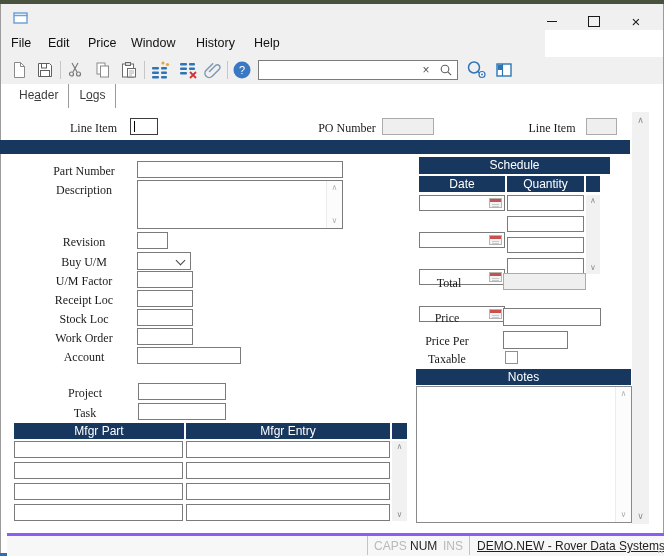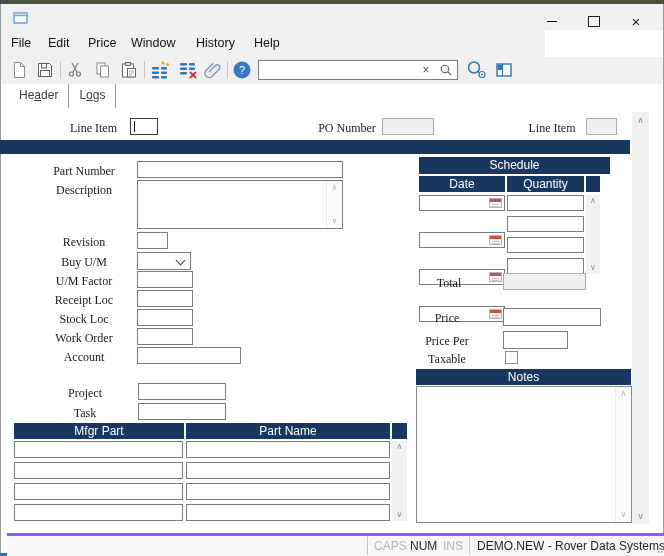--- a/index.html
+++ b/index.html
@@ -261,21 +261,21 @@
 <span class="lbl" style="left:34px;top:350px;width:100px;">Account</span>
 <div class="inp" style="left:137px;top:347px;width:104px;height:17px;"></div>
 
 <span class="lbl" style="left:35px;top:386px;width:100px;">Project</span>
 <div class="inp" style="left:138px;top:383px;width:88px;height:17px;"></div>
 
 <span class="lbl" style="left:35px;top:406px;width:100px;">Task</span>
 <div class="inp" style="left:138px;top:403px;width:88px;height:17px;"></div>
 
 <div class="hdr" style="left:14px;top:423px;width:170px;height:16px;line-height:16px;">Mfgr Part</div>
-<div class="hdr" style="left:186px;top:423px;width:204px;height:16px;line-height:16px;">Part Name</div>
+<div class="hdr" style="left:186px;top:423px;width:204px;height:16px;line-height:16px;">Mfgr Entry</div>
 <div class="hdr" style="left:392px;top:423px;width:15px;height:16px;"></div>
 
 <div>
   <div class="inp" style="left:14px;top:441px;width:169px;height:17px;"></div>
   <div class="inp" style="left:186px;top:441px;width:204px;height:17px;"></div>
 </div>
 <div>
   <div class="inp" style="left:14px;top:462px;width:169px;height:17px;"></div>
   <div class="inp" style="left:186px;top:462px;width:204px;height:17px;"></div>
 </div>
@@ -359,21 +359,21 @@
   <div class="up arrow-md">∧</div>
   <div class="down arrow-md">∨</div>
 </div>
 
 <div class="abs statusbar">
   <div class="sb-sep" style="left:360px;"></div>
   <span class="sb-txt dim" style="left:367px;">CAPS</span>
   <span class="sb-txt" style="left:403px;color:#1f1f1f;">NUM</span>
   <span class="sb-txt dim" style="left:436px;">INS</span>
   <div class="sb-sep" style="left:462px;"></div>
-  <span class="sb-txt" style="left:470px;color:#1f1f1f;">DEMO.NEW - Rover Data Systems</span>
+  <span class="sb-txt" style="left:470px;color:#1f1f1f;text-decoration:underline;">DEMO.NEW - Rover Data Systems</span>
   <span class="abs" style="right:2px;top:7px;">
     <svg width="11" height="11" viewBox="0 0 11 11">
         <g fill="#a3a3a3">
           <rect x="8" y="2" width="1.6" height="1.6"></rect>
           <rect x="8" y="5" width="1.6" height="1.6"></rect>
           <rect x="8" y="8" width="1.6" height="1.6"></rect>
           <rect x="5" y="5" width="1.6" height="1.6"></rect>
           <rect x="5" y="8" width="1.6" height="1.6"></rect>
           <rect x="2" y="8" width="1.6" height="1.6"></rect>
         </g>

